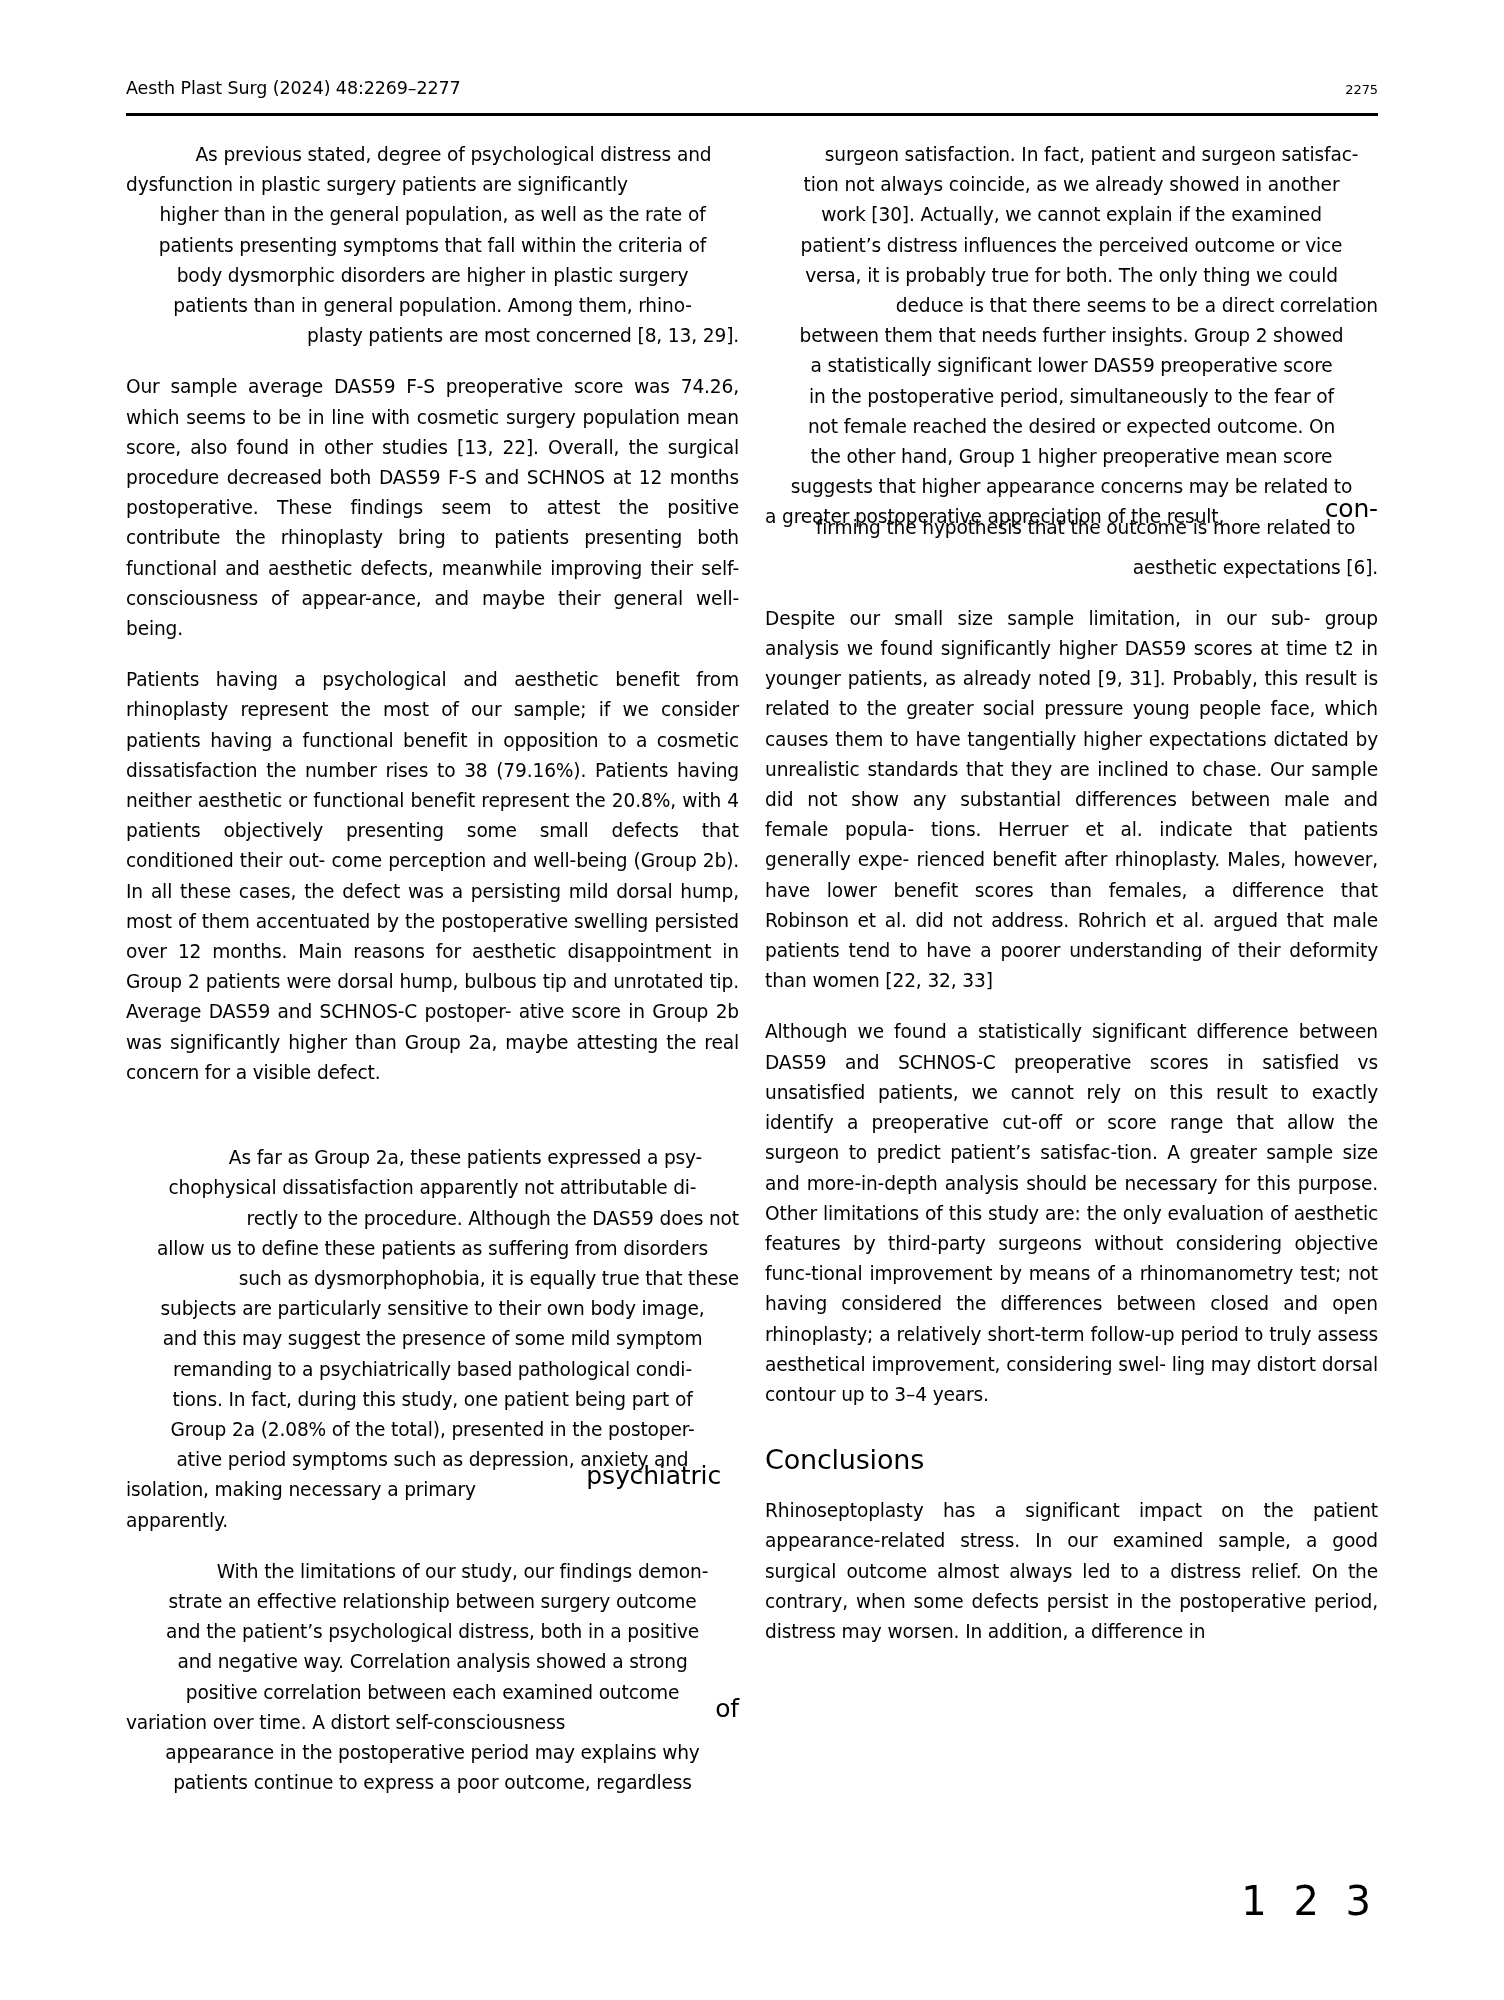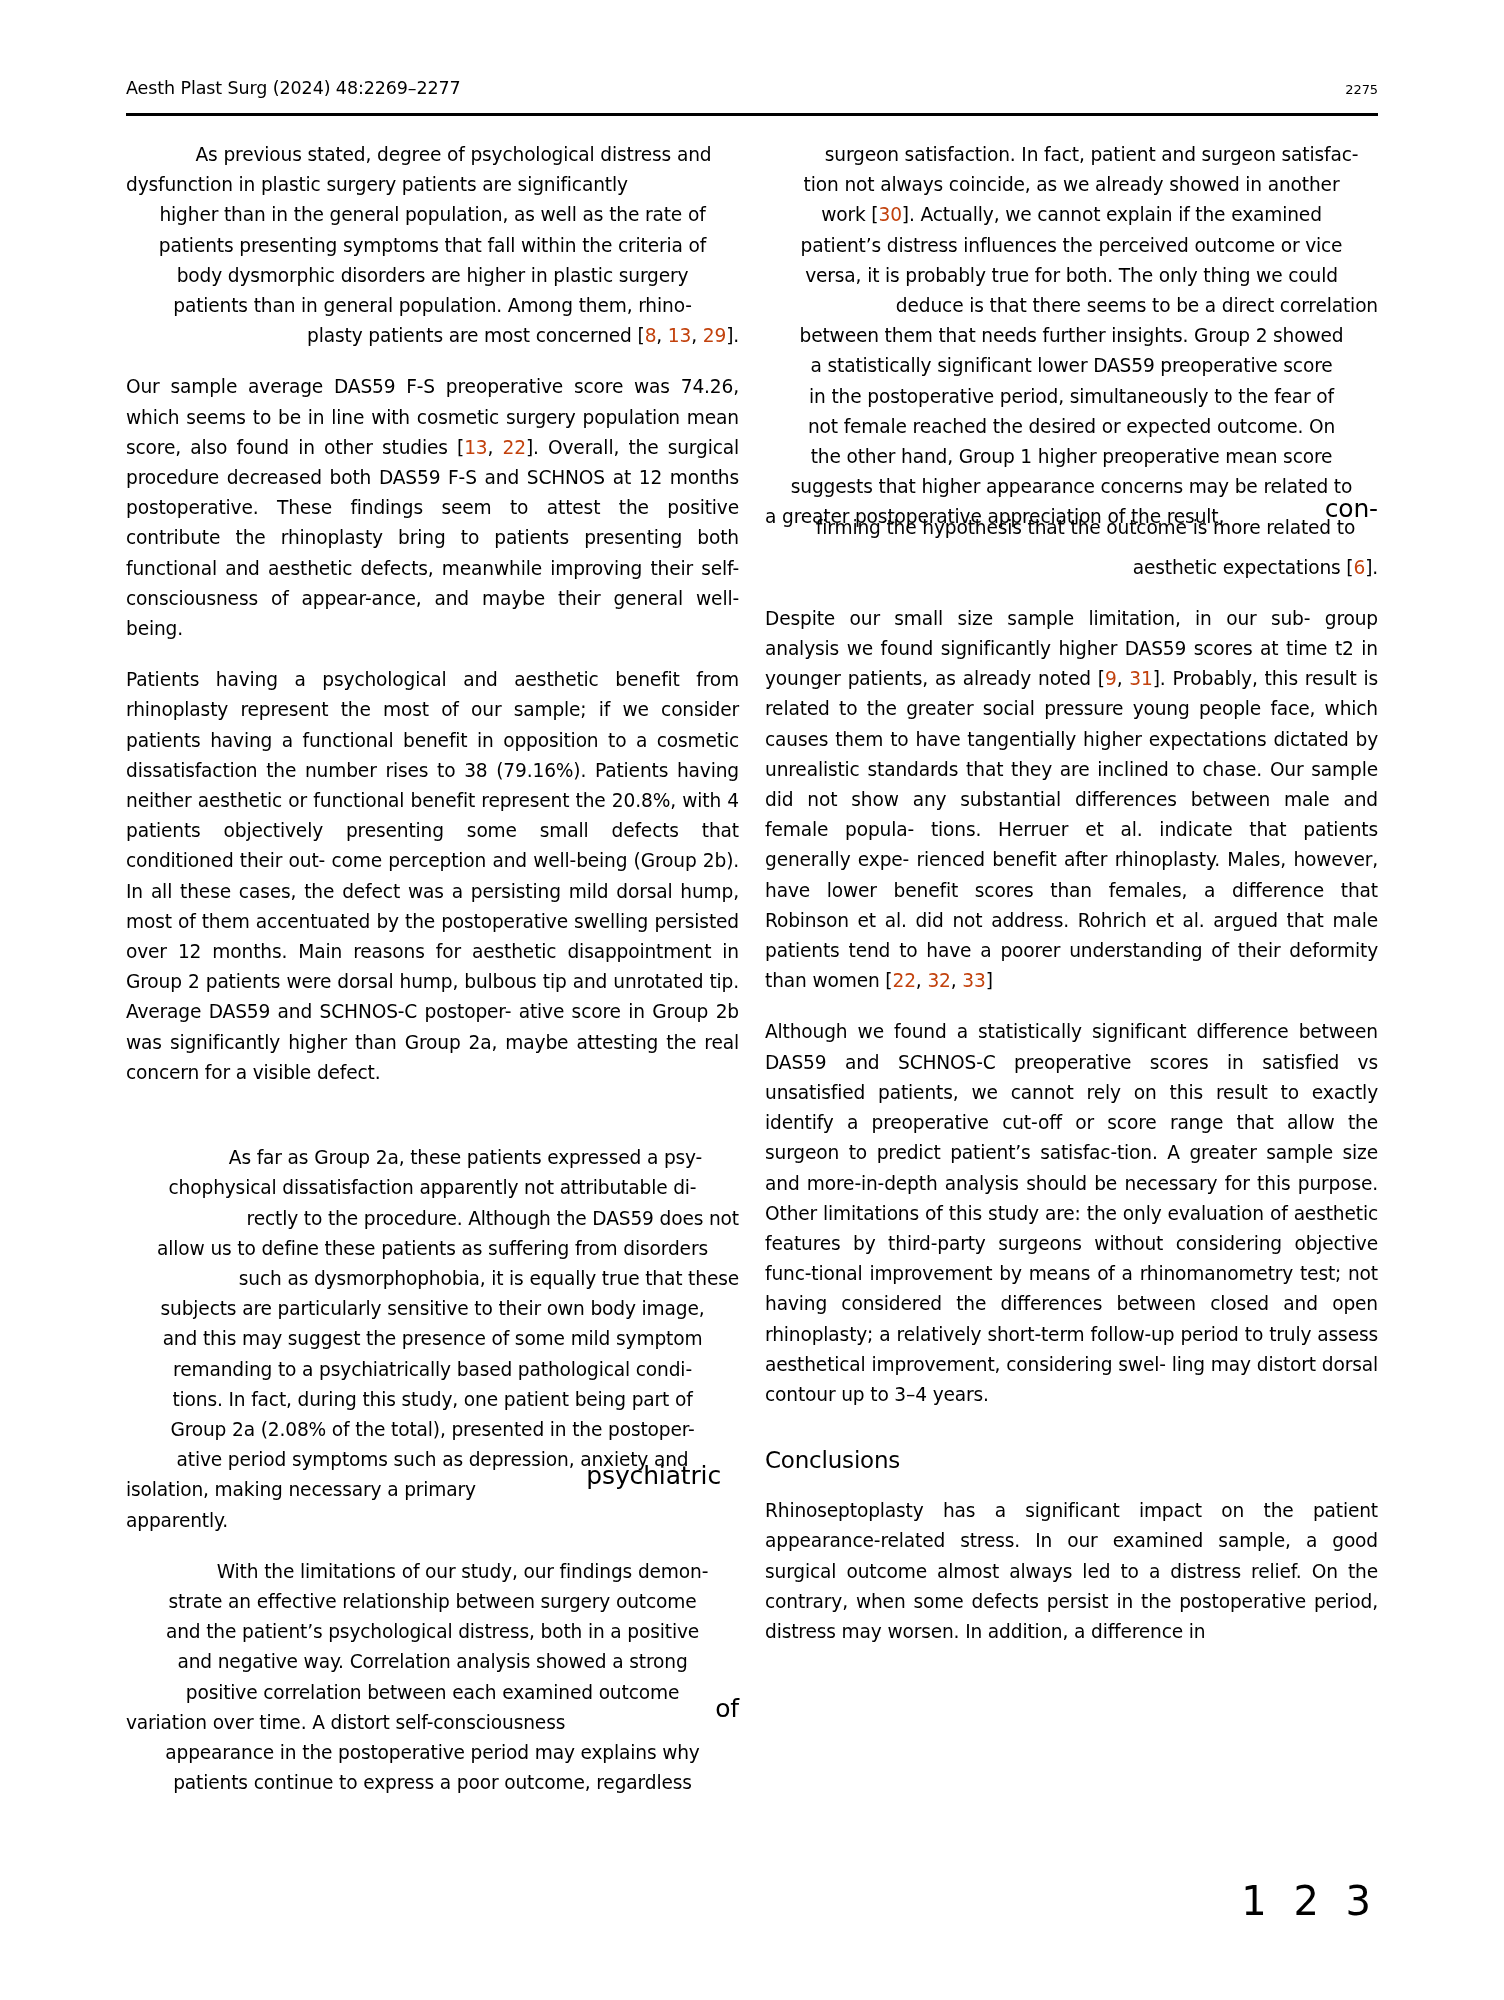--- a/index.html
+++ b/index.html
@@ -62,35 +62,35 @@
     margin: 0 0 21px 0;
     text-align: justify;
     text-justify: inter-word;
     hyphens: none;
   }
   p.just    { text-align: justify; }
   p.ctr     { text-align: center; }
   p.rgt     { text-align: right; }
   p.lft     { text-align: left; }
 
-  .cite { color: #c2410c; }
+  .cite { color: #000000; }
   .nogap { margin-bottom: 0; }
 
   
   .overlap-host { position: relative; }
   .overlap-float {
     position: absolute;
     left: 0;
     width: 100%;
     text-align: center;
     white-space: nowrap;
   }
 
   .sect-head {
-    font-size: 23px;
+    font-size: 27px;
     line-height: 32px;
     margin: 34px 0 20px 0;
     text-align: left;
     font-weight: normal;
     letter-spacing: -0.2px;
   }
 
   
   .springer-mark {
     position: absolute;

